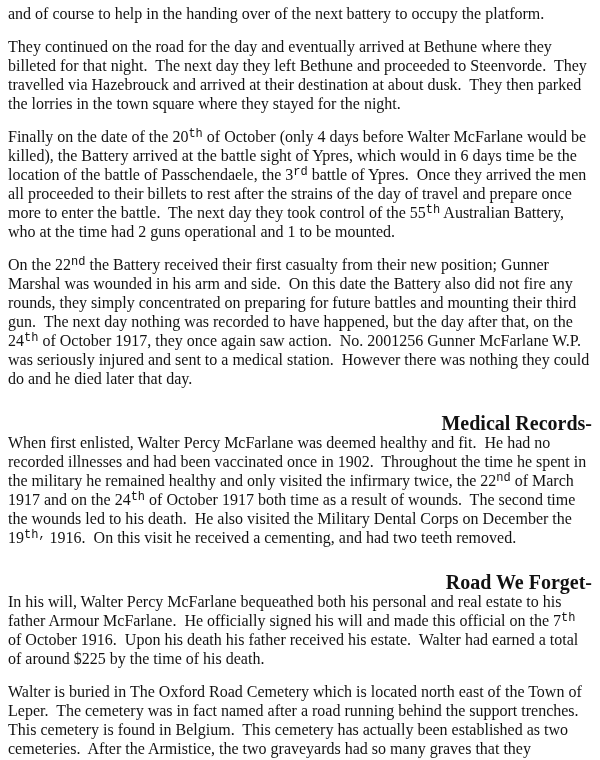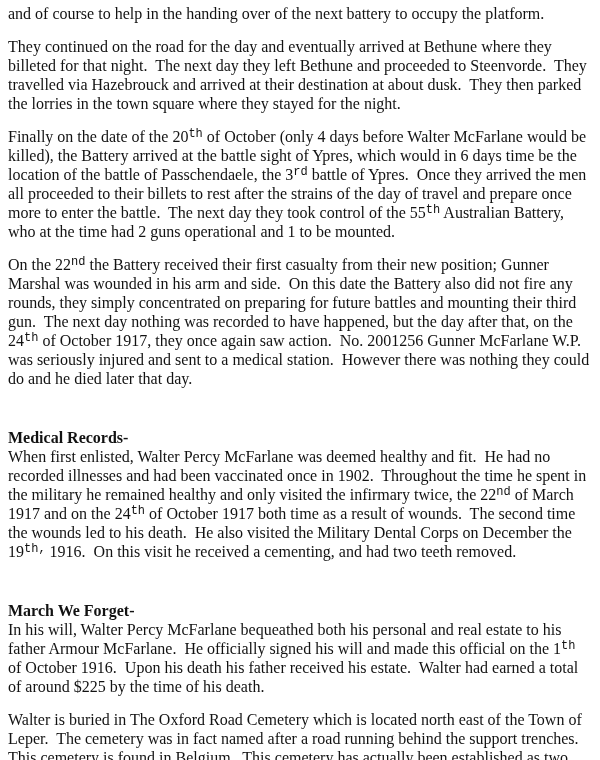--- a/index.html
+++ b/index.html
@@ -22,25 +22,26 @@
     color: #121212;
   }
   .doc-body p {
     margin: 0 0 14px 0;
     font-size: 16px;
     line-height: 19px;
     white-space: pre-wrap;
     text-align: left;
   }
   .doc-body h3 {
-    margin: 40px 0 0 0;
-    font-size: 16px;
+    margin: 26px 0 0 0;
+    font-size: 20px;
     line-height: 19px;
     font-weight: bold;
     white-space: pre-wrap;
+    text-align: right;
   }
   .doc-body sup {
     font-size: 12px;
     line-height: 0;
     vertical-align: super;
     position: relative;
     top: 1px;
     font-family: Liberation Mono, monospace;
   }
 </style>
@@ -48,17 +49,17 @@
 <body>
 
 <div class="page">
   <div class="doc-body" id="doc-body">
       <p><span>and of course to help in the handing over of the next battery to occupy the platform.</span></p>
       <p><span>They continued on the road for the day and eventually arrived at Bethune where they billeted for that night.  The next day they left Bethune and proceeded to Steenvorde.  They travelled via Hazebrouck and arrived at their destination at about dusk.  They then parked the lorries in the town square where they stayed for the night.</span></p>
       <p><span>Finally on the date of the 20</span><sup>th</sup><span> of October (only 4 days before Walter McFarlane would be killed), the Battery arrived at the battle sight of Ypres, which would in 6 days time be the location of the battle of Passchendaele, the 3</span><sup>rd</sup><span> battle of Ypres.  Once they arrived the men all proceeded to their billets to rest after the strains of the day of travel and prepare once more to enter the battle.  The next day they took control of the 55</span><sup>th</sup><span> Australian Battery, who at the time had 2 guns operational and 1 to be mounted.</span></p>
       <p><span>On the 22</span><sup>nd</sup><span> the Battery received their first casualty from their new position; Gunner Marshal was wounded in his arm and side.  On this date the Battery also did not fire any rounds, they simply concentrated on preparing for future battles and mounting their third gun.  The next day nothing was recorded to have happened, but the day after that, on the 24</span><sup>th</sup><span> of October 1917, they once again saw action.  No. 2001256 Gunner McFarlane W.P. was seriously injured and sent to a medical station.  However there was nothing they could do and he died later that day.</span></p>
       <h3><span>Medical Records-</span></h3>
       <p><span>When first enlisted, Walter Percy McFarlane was deemed healthy and fit.  He had no recorded illnesses and had been vaccinated once in 1902.  Throughout the time he spent in the military he remained healthy and only visited the infirmary twice, the 22</span><sup>nd</sup><span> of March 1917 and on the 24</span><sup>th</sup><span> of October 1917 both time as a result of wounds.  The second time the wounds led to his death.  He also visited the Military Dental Corps on December the 19</span><sup>th,</sup><span> 1916.  On this visit he received a cementing, and had two teeth removed.</span></p>
-      <h3><span>March We Forget-</span></h3>
-      <p><span>In his will, Walter Percy McFarlane bequeathed both his personal and real estate to his father Armour McFarlane.  He officially signed his will and made this official on the 1</span><sup>th</sup><span> of October 1916.  Upon his death his father received his estate.  Walter had earned a total of around $225 by the time of his death.</span></p>
+      <h3><span>Road We Forget-</span></h3>
+      <p><span>In his will, Walter Percy McFarlane bequeathed both his personal and real estate to his father Armour McFarlane.  He officially signed his will and made this official on the 7</span><sup>th</sup><span> of October 1916.  Upon his death his father received his estate.  Walter had earned a total of around $225 by the time of his death.</span></p>
       <p><span>Walter is buried in The Oxford Road Cemetery which is located north east of the Town of Leper.  The cemetery was in fact named after a road running behind the support trenches.  This cemetery is found in Belgium.  This cemetery has actually been established as two cemeteries.  After the Armistice, the two graveyards had so many graves that they eventually connected and were made into one single cemetery.</span></p>
     </div>
 </div>
 
 </body></html>

